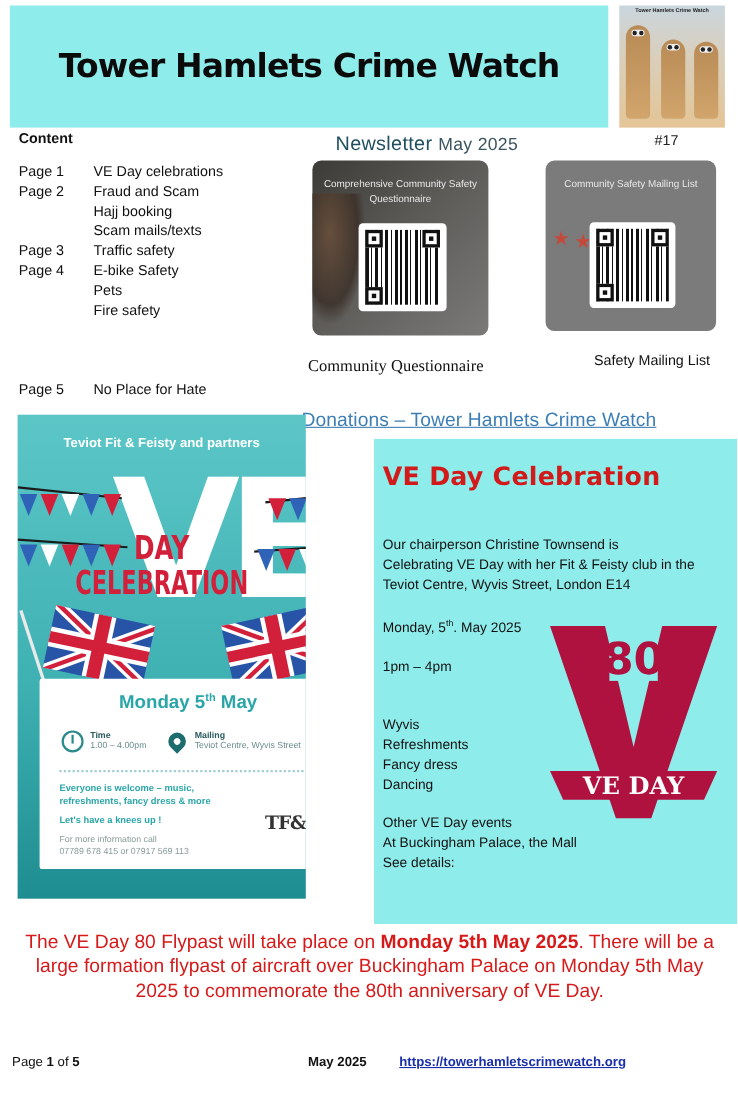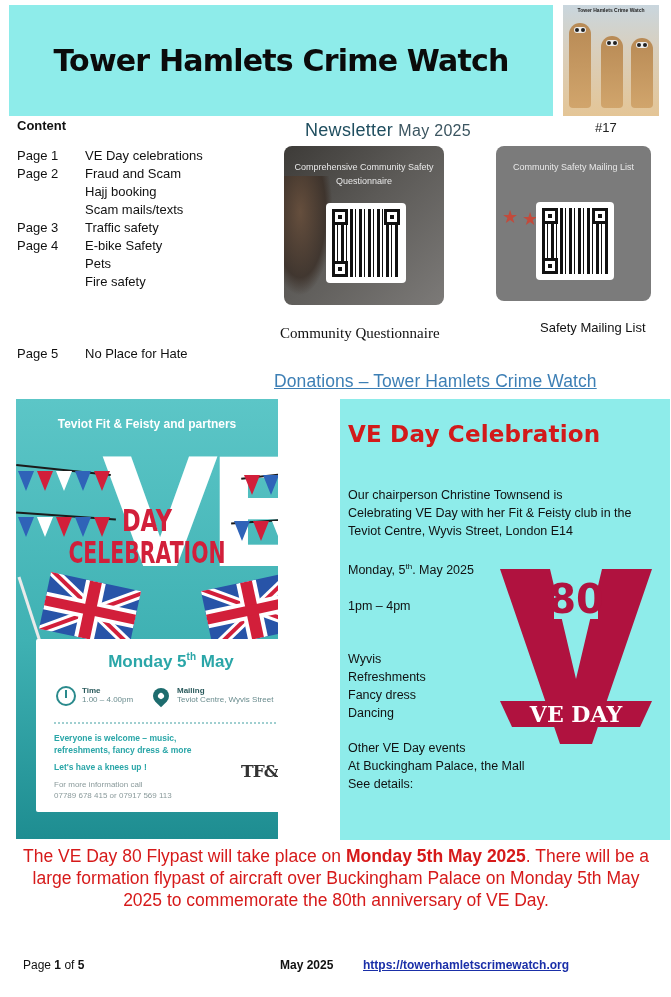--- a/index.html
+++ b/index.html
@@ -52,21 +52,21 @@
   .person-silhouette { position:absolute; left:-6px; top:30px; width:55px; height:120px; background: radial-gradient(ellipse at 40% 30%, #6b4f3a 0%, #3a2e26 55%, transparent 70%); opacity:0.8; }
   .stars-deco { position:absolute; left:6px; top:60px; width:38px; height:80px; }
   .star { position:absolute; color:#c34a3b; font-size:18px; }
 
   #label-questionnaire { left: 280px; top: 325px; font-family: "Liberation Serif", serif; font-size: 15px; color:#111; }
   #label-mailing { left: 516px; top: 320px; font-size: 13px; color:#111;margin-left:24px; }
 
   #donations-link { left: 274px; top: 371px; font-size: 17.5px; color: #3d7fb5; text-decoration: underline; letter-spacing: 0.1px; }
 
   
-  #poster { left: 16px; top: 399px; width: 262px; height: 440px; background: linear-gradient(180deg,#5cc6c7 0%,#3fb1b3 55%,#1e8d91 100%); overflow:hidden; }
+  #poster { left: 16px; top: 377px; width: 262px; height: 440px; background: linear-gradient(180deg,#5cc6c7 0%,#3fb1b3 55%,#1e8d91 100%); overflow:hidden; }
   #poster-org { position:absolute; top: 18px; left:0; width:100%; text-align:center; color:#fff; font-weight:bold; font-size: 12px; }
   #poster-ve { position:absolute; top: 40px; left: 86px; font-family:"DejaVu Sans", sans-serif; font-weight:bold; font-size: 150px; color:#fff; letter-spacing:-12px; line-height: 150px; }
   #poster-day { position:absolute; top: 107px; left:0; width:100%; text-align:center; color:#d21f3a; font-family:"DejaVu Sans", sans-serif; font-weight:bold; font-size: 30px; line-height: 30px; transform: scaleX(0.75); }
   #poster-celebration { position:absolute; top: 137px; left:0; width:100%; text-align:center; color:#d21f3a; font-family:"DejaVu Sans", sans-serif; font-weight:bold; font-size: 30px; line-height: 34px; transform: scaleX(0.68); }
   .bunting { position:absolute; height: 28px; display:flex; }
   .pennant { width:0; height:0; border-left:8px solid transparent; border-right:8px solid transparent; border-top: 20px solid #d21f3a; margin-right: 3px; }
   .pennant.b { border-top-color:#2f63b8; } .pennant.w { border-top-color:#fff; }
   .string { position:absolute; height:2px; background:#1b1b1b; }
   .flag { position:absolute; width: 92px; height: 58px; background:#2854a8; overflow:hidden; }
   .flag .w1 { position:absolute; left:-20px; top:24px; width:140px; height:10px; background:#fff; transform: rotate(32deg); }
@@ -103,21 +103,21 @@
   #ve-body p { margin: 0; }
   #ve-body .gap { height: 17.8px; }
   #ve-body sup { font-size: 8px; }
   #ve80-logo { position:absolute; left: 160px; top: 170px; width: 152px; height: 175px; }
 
   
   #flypast { left: 18px; top: 845px; width: 636px; text-align:center; color:#d61a1a; font-size: 17.5px; line-height: 22px; }
   #flypast b { font-weight: bold; }
 
   
-  #footer-page { left: 23px; top: 958px; font-size: 12px; color:#111; }
+  #footer-page { left: 11px; top: 958px; font-size: 12px; color:#111; }
   #footer-page b { font-weight:bold; }
   #footer-date { left: 280px; top: 958px; font-size: 12px; font-weight: bold; color:#111; }
   #footer-url { left: 363px; top: 958px; font-size: 12px; font-weight:bold; color:#1a2fa8; text-decoration: underline; }
 </style>
 </head>
 <body>
 
 <div id="banner" class="abs">
   <h1 id="banner-title">Tower Hamlets Crime Watch</h1>
 </div>

